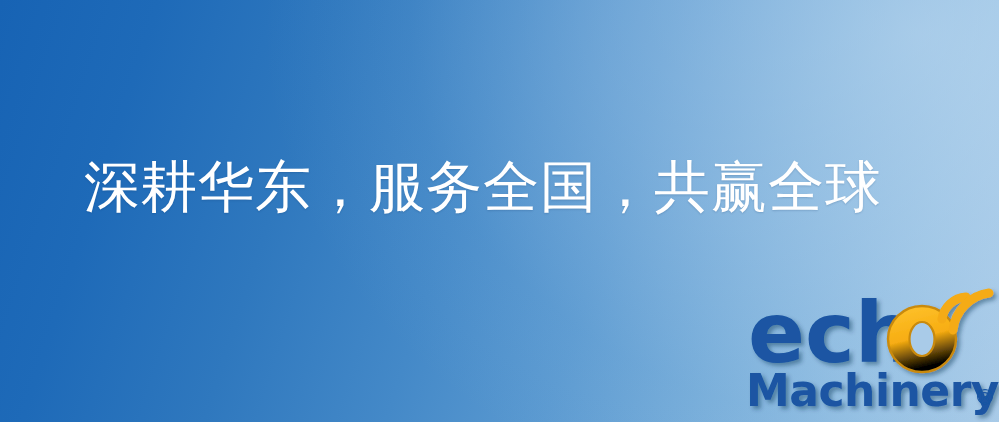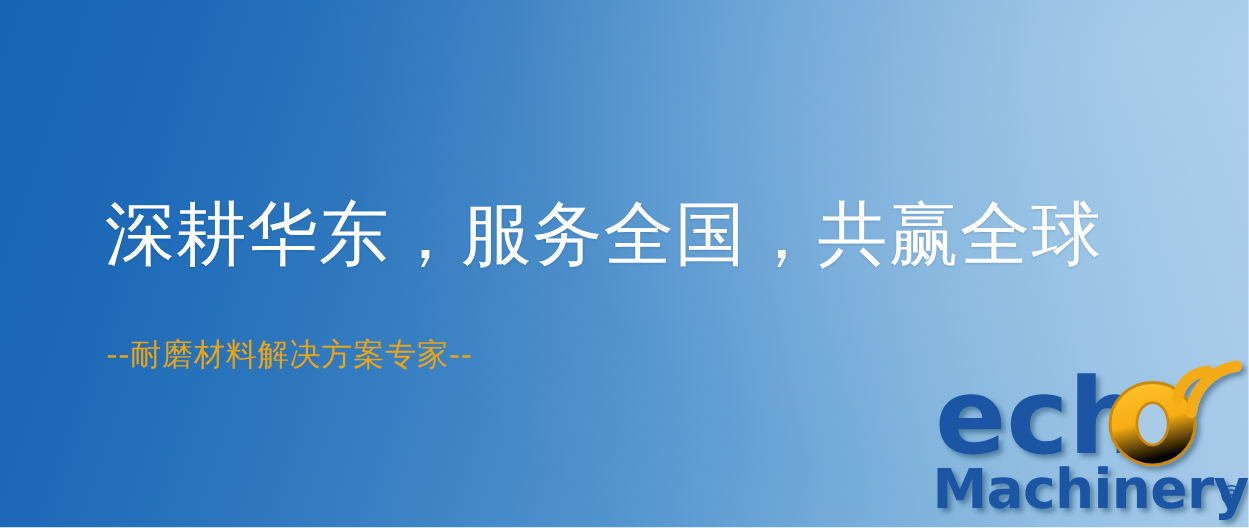--- a/index.html
+++ b/index.html
@@ -102,21 +102,20 @@
     fill: #1a55a3;
   }
 </style>
 </head>
 <body>
 
 <div id="banner">
 
   <div class="headline">深耕华东，服务全国，共赢全球</div>
 
-  <div class="subhead">--耐磨材料解决方案专家--</div>
 
   <div class="logo">
     <svg viewBox="0 0 256 124" xmlns="http://www.w3.org/2000/svg" aria-hidden="true">
       <defs>
         <filter id="logoShadow" x="-25%" y="-25%" width="160%" height="170%">
           <feDropShadow dx="3" dy="3" stdDeviation="2.2" flood-color="#0d2a4e" flood-opacity="0.42"></feDropShadow>
         </filter>
         <linearGradient id="goldGrad" x1="0" y1="0" x2="0.25" y2="1">
           <stop offset="0%" stop-color="#ffc42e"></stop>
           <stop offset="55%" stop-color="#f7ad12"></stop>

